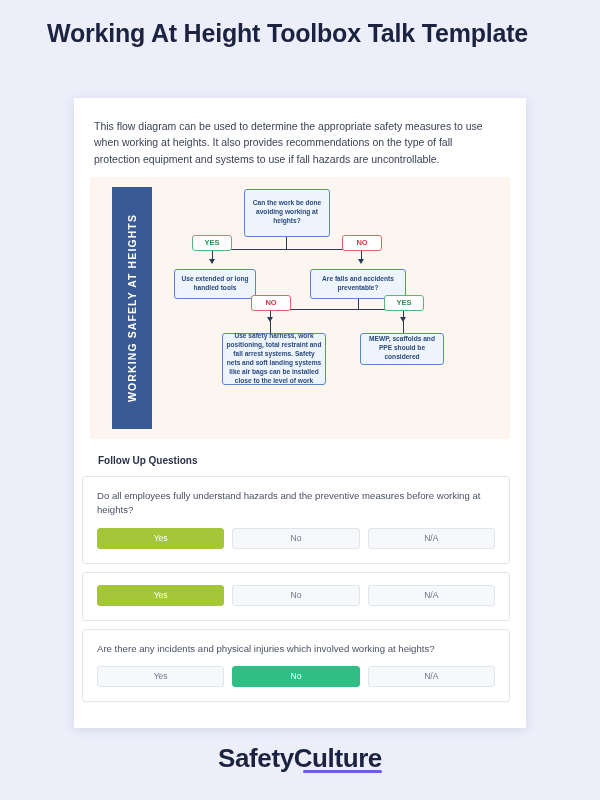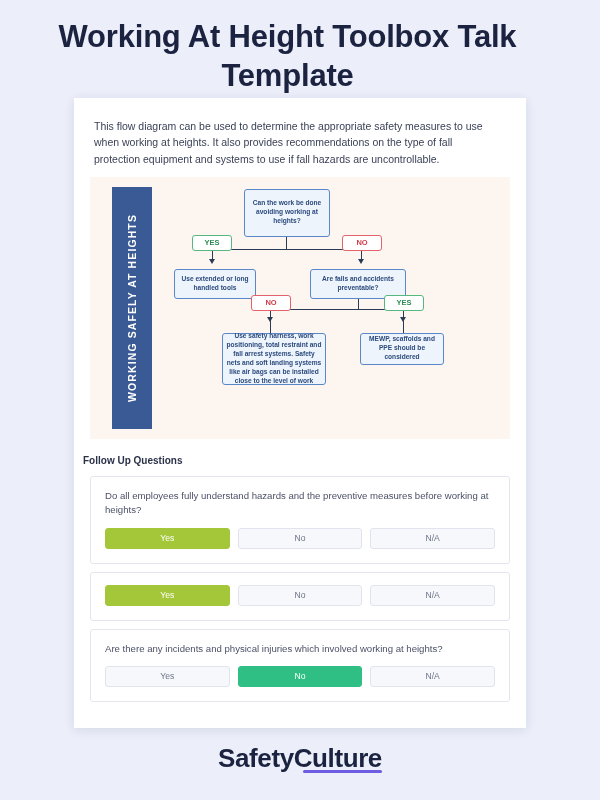--- a/index.html
+++ b/index.html
@@ -8,21 +8,21 @@
     background: #eceffa;
     font-family: "Liberation Sans", sans-serif;
   }
   .page {
     position: relative;
     width: 600px; height: 800px;
     overflow: hidden;
   }
   .page-title {
     text-align: center;
-    font-size: 31px;
+    font-size: 25px;
     font-weight: bold;
     color: #1b2340;
     letter-spacing: -0.2px;
     line-height: 1.25;
     padding: 18px 60px 0 35px;
   }
   .doc-card {
     position: absolute;
     left: 74px; top: 98px;
     width: 452px; height: 630px;
@@ -99,24 +99,24 @@
     position: absolute;
     width: 0; height: 0;
     border-left: 3.5px solid transparent;
     border-right: 3.5px solid transparent;
     border-top: 5px solid #2b3a55;
   }
   .section-label {
     font-size: 10px;
     font-weight: bold;
     color: #2b3148;
-    padding: 16px 20px 10px 9px;
+    padding: 16px 20px 10px 24px;
   }
   .q-card {
-    margin: 0 16px 8px 16px;
+    margin: 0 16px 8px 8px;
     border: 1px solid #e3e6ee;
     border-radius: 3px;
     padding: 12px 14px 14px 14px;
     background: #fff;
   }
   .q-text {
     font-size: 9.6px;
     color: #4a5167;
     line-height: 1.5;
     margin-bottom: 10px;

